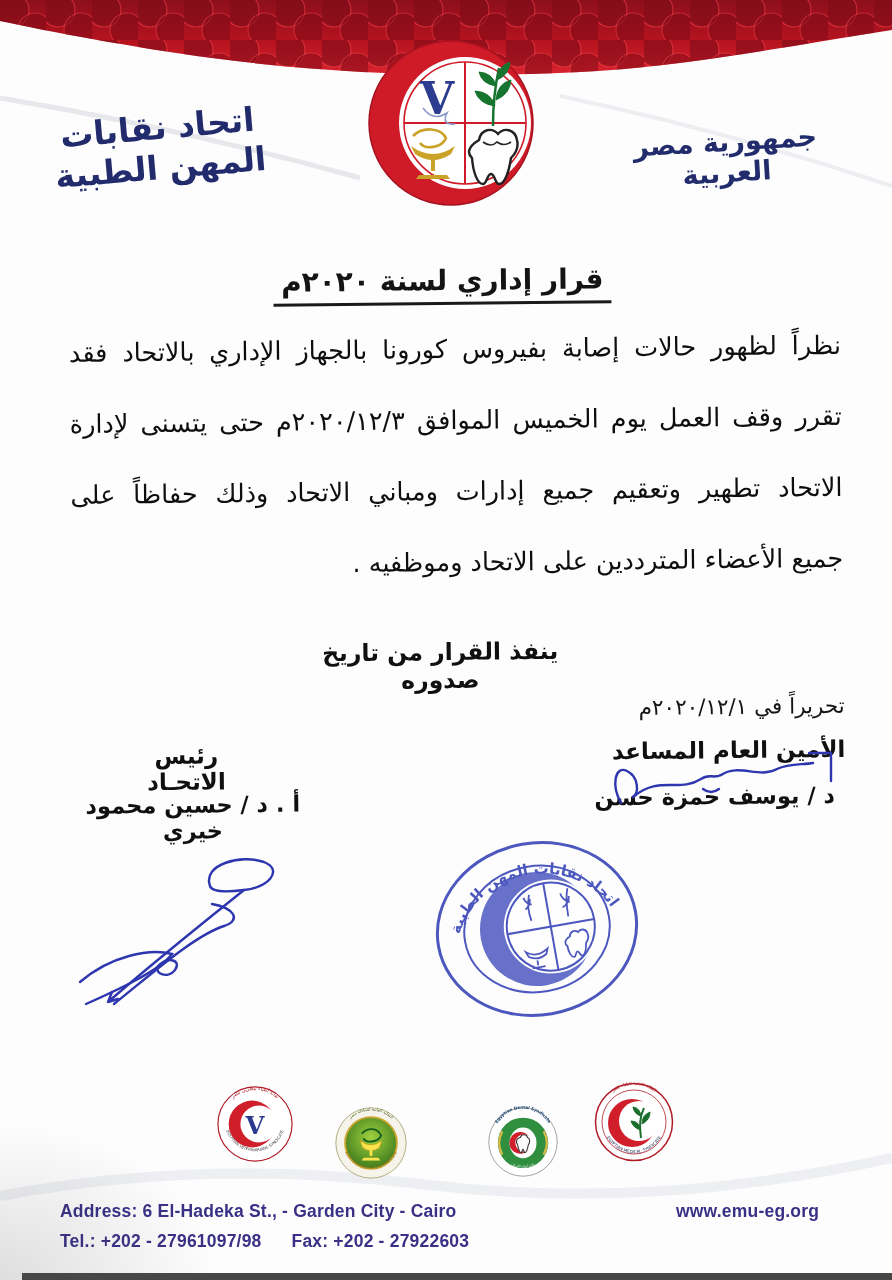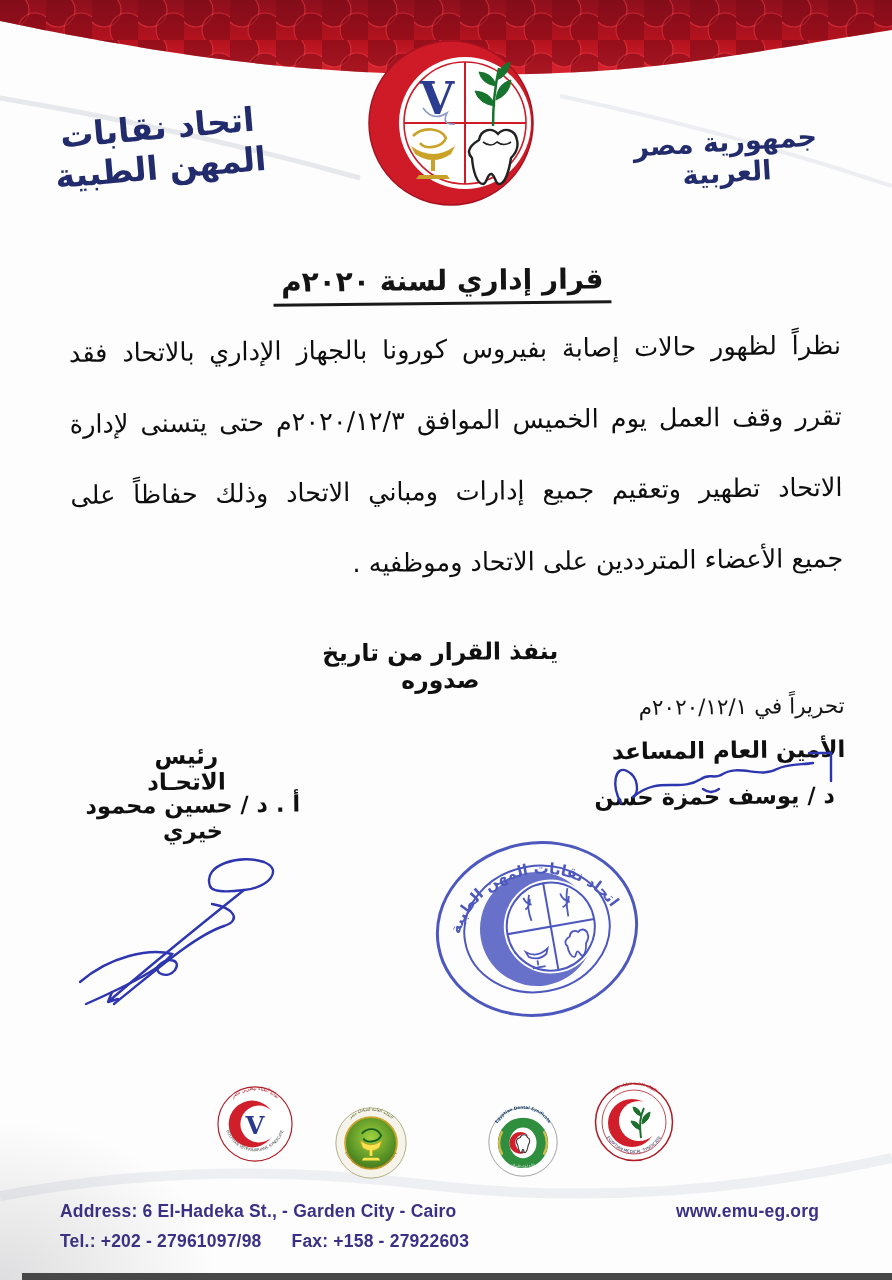--- a/index.html
+++ b/index.html
@@ -237,21 +237,21 @@
       <textPath href="#mT" startOffset="50%" text-anchor="middle">النقابة العامة لأطباء مصر</textPath>
     </text>
     <text font-size="4.2" fill="#33355e" font-family="DejaVu Sans,sans-serif">
       <textPath href="#mB" startOffset="50%" text-anchor="middle">EGYPTIAN MEDICAL SYNDICATE</textPath>
     </text>
   </svg>
 
   <div class="abs footer-left">
     <div>Address: 6 El-Hadeka St., - Garden City - Cairo</div>
     <div>
-      <span>Tel.: +202 - 27961097/98</span><span class="fax-gap"></span><span>Fax: +158 - 27922603</span>
+      <span>Tel.: +202 - 27961097/98</span><span class="fax-gap"></span><span>Fax: +202 - 27922603</span>
     </div>
   </div>
   <div class="abs footer-right">
     <div>www.emu-eg.org</div>
   </div>
 
   <div class="abs corner-shade"></div>
   <div class="abs bottom-strip"></div>
 </div>
 

